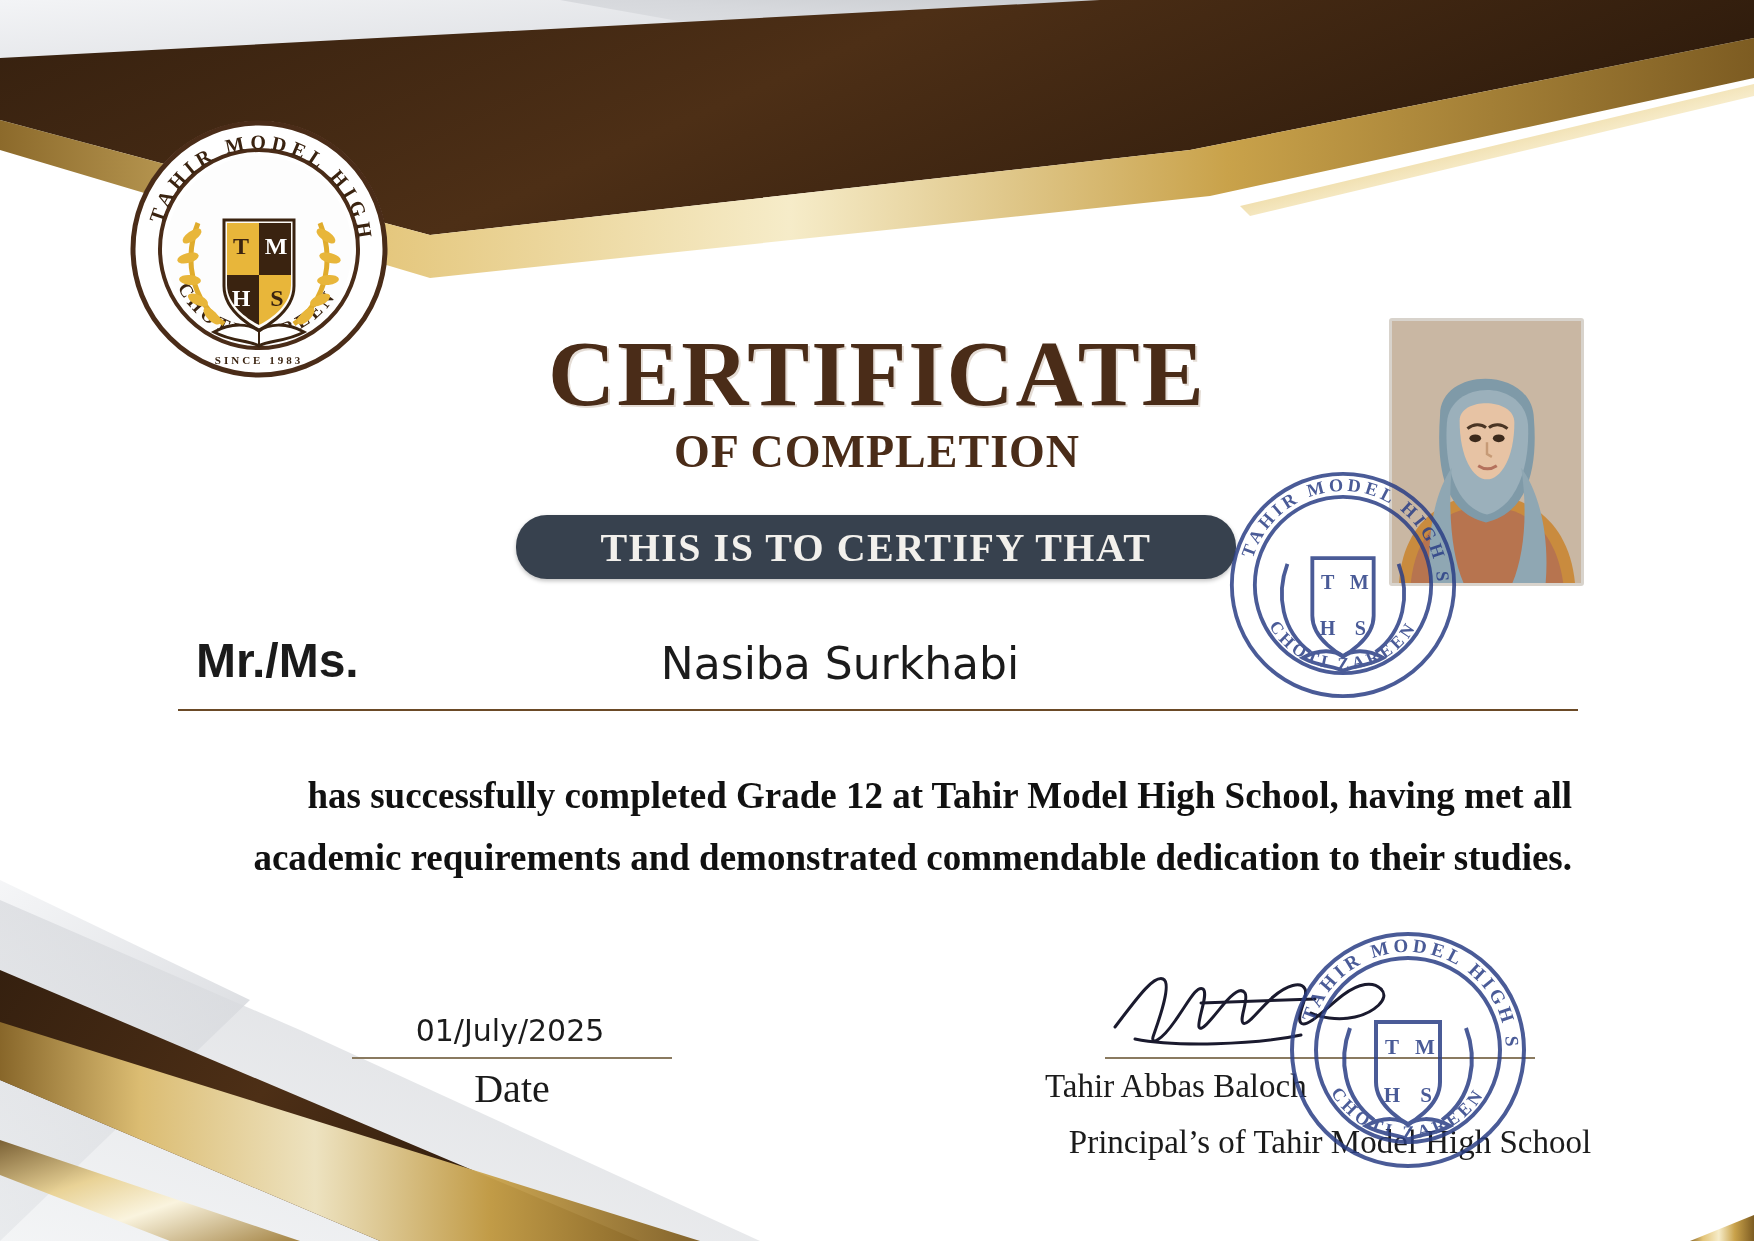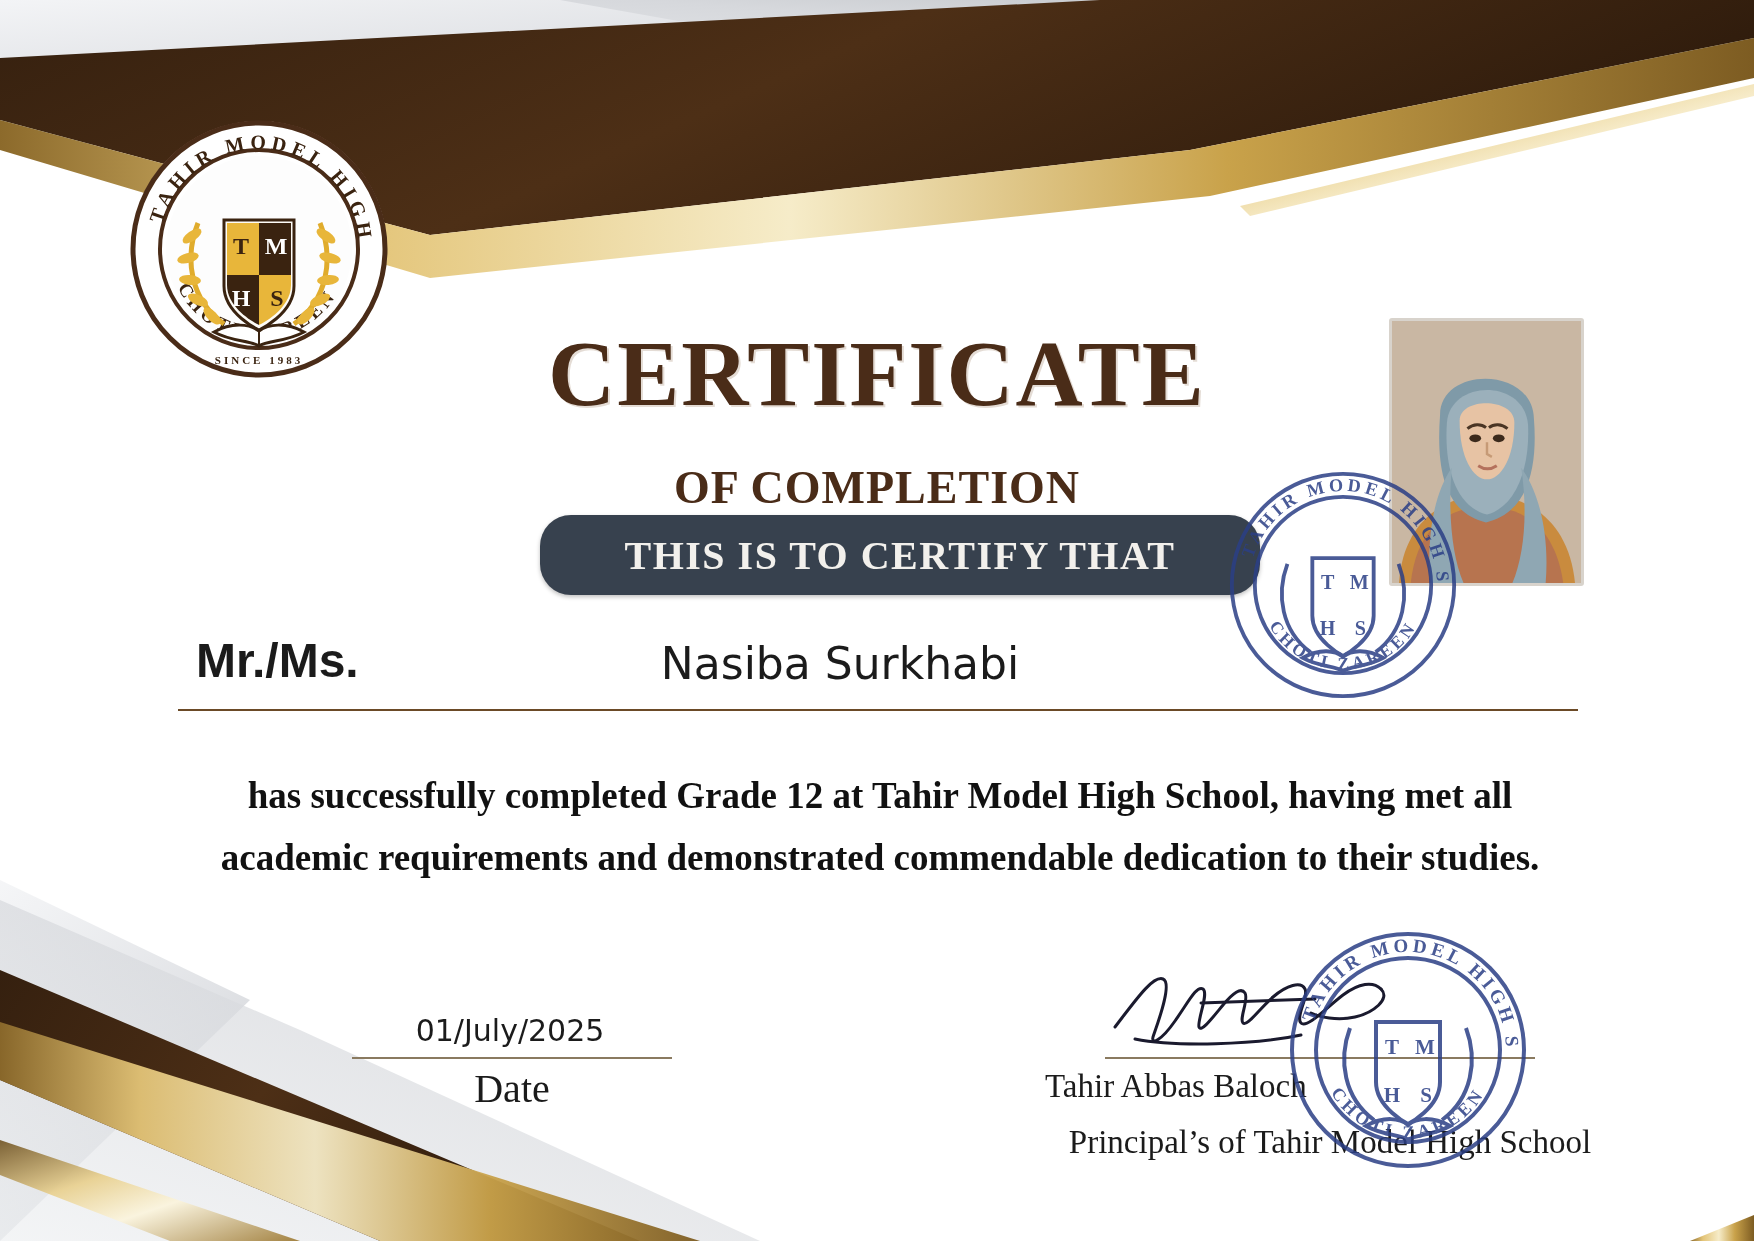--- a/index.html
+++ b/index.html
@@ -71,30 +71,29 @@
     position: absolute;
     left: 0;
     top: 425px;
     width: 1754px;
     text-align: center;
     font-family: "Liberation Serif", serif;
     font-weight: bold;
     font-size: 46px;
     letter-spacing: 1px;
     color: #4a2c18;
-    margin-top: 36px;
   }
 
   
   .banner {
     position: absolute;
-    left: 540px;
+    left: 516px;
     top: 515px;
     width: 720px;
-    height: 80px;
+    height: 64px;
     background: #37414e;
     border-radius: 31px;
     display: flex;
     align-items: center;
     justify-content: center;
     box-shadow: 0 2px 4px rgba(0,0,0,0.25);
   }
   .banner-text {
     color: #f2f0ec;
     font-family: "Liberation Serif", serif;
@@ -128,24 +127,24 @@
     left: 178px;
     top: 709px;
     width: 1400px;
     height: 2px;
     background: #6b4a27;
   }
 
   
   .body-text {
     position: absolute;
-    left: 180px;
+    left: 172px;
     top: 765px;
     width: 1400px;
-    text-align: center;
+    text-align: right;
     font-family: "Liberation Serif", serif;
     font-weight: bold;
     font-size: 37px;
     line-height: 62px;
     color: #111111;
   }
 
   
   .date-value {
     position: absolute;

